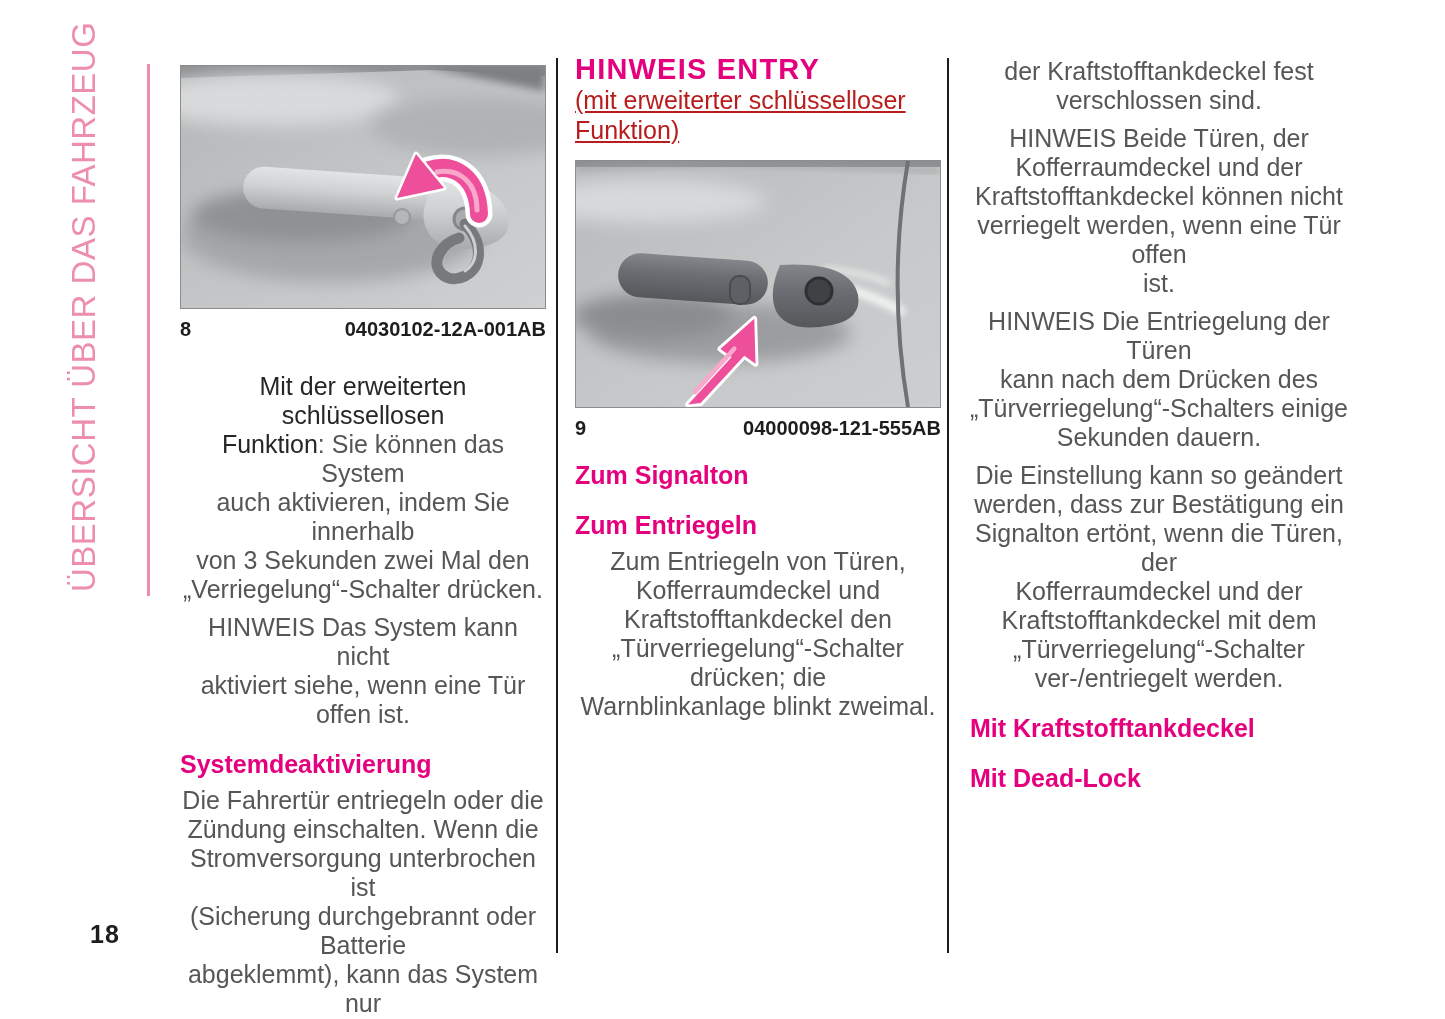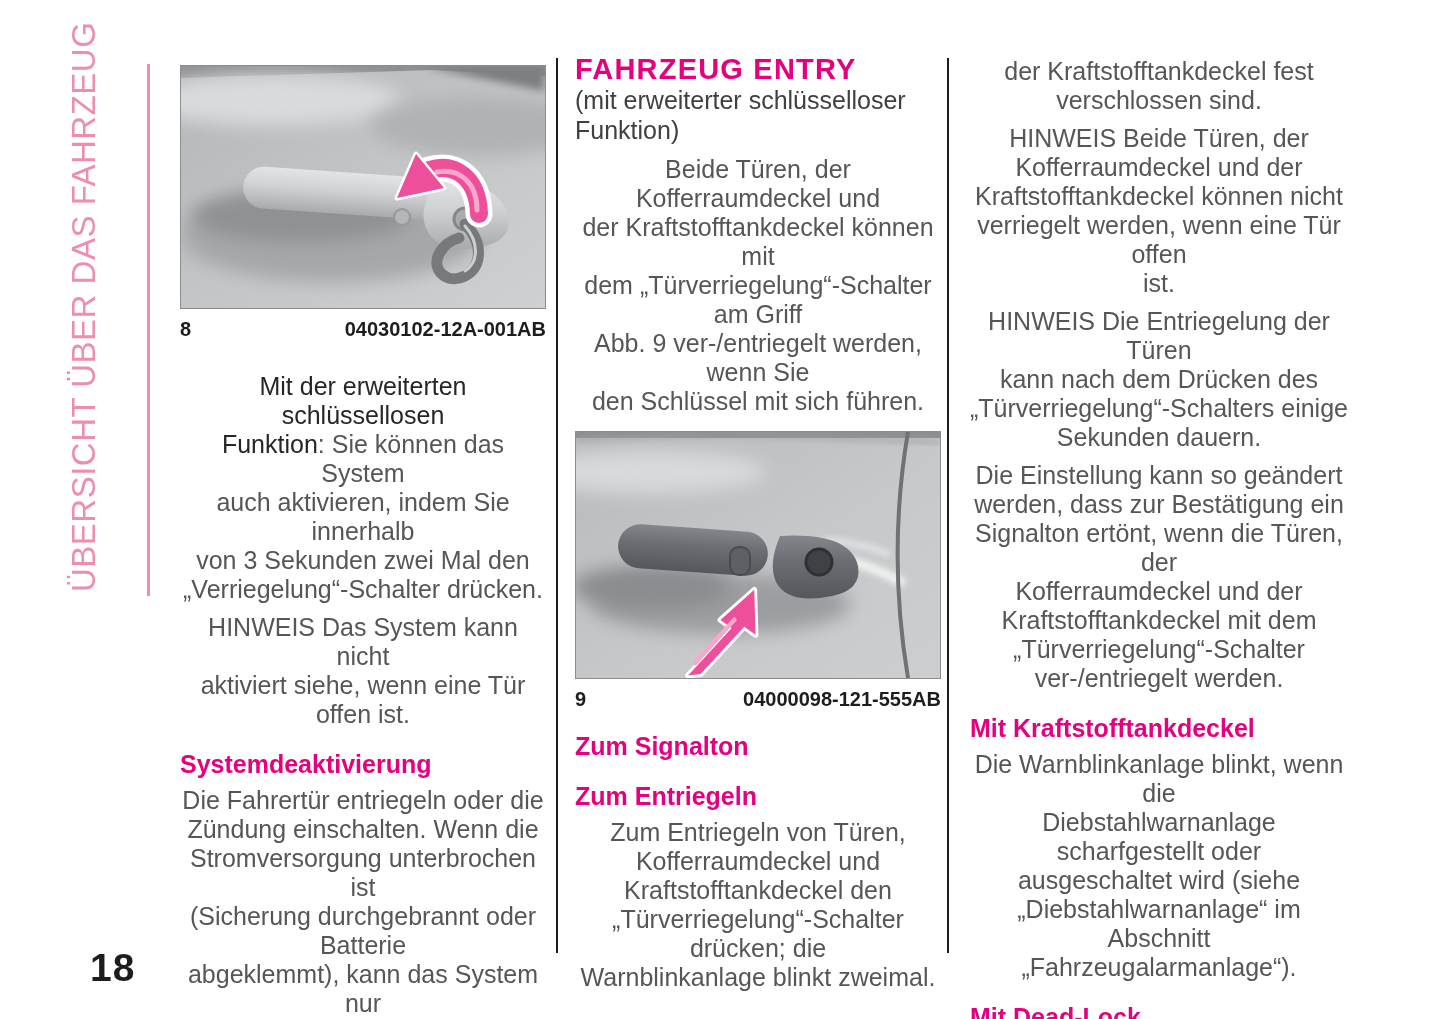--- a/index.html
+++ b/index.html
@@ -12,33 +12,33 @@
   #divider2 { left:947px; }
 
   
   #sidebar-label {
     position:absolute; left:104px; top:552px; height:40px;
     transform-origin:0 100%; transform:rotate(-90deg);
     white-space:nowrap; font-size:33px; letter-spacing:0.5px;
     color:#ed8fac; line-height:40px;
   }
   #sidebar-rule { position:absolute; left:147px; top:64px; width:3px; height:532px; background:#ed8fac; }
-  #page-number { position:absolute; left:90px; top:946px; font-size:39px; font-weight:bold; color:#1d1d1d; letter-spacing:1px; }
+  #page-number { position:absolute; left:90px; top:920px; font-size:25px; font-weight:bold; color:#1d1d1d; letter-spacing:1px; }
 
   
   .col { position:absolute; }
   #col1 { left:180px; top:65px; width:366px; }
   #col2 { left:575px; top:54px; width:366px; }
   #col3 { left:970px; top:57px; width:378px; }
 
   .para { font-size:25px; line-height:29px; color:#565659; white-space:pre-line; margin:0 0 9px 0;text-align:center; }
   .bold-lead { font-weight:normal; color:#262626; }
   .h-pink { color:#e5017e; font-size:25px; line-height:29px; font-weight:bold; margin:21px 0 7px 0; }
   .h-main { color:#e5017e; font-size:29px; line-height:31px; font-weight:bold; letter-spacing:1.2px; margin:0; }
-  .subhead { font-size:25px; line-height:30px; color:#404040; margin:0 0 10px 0; }
+  .subhead { font-size:25px; line-height:30px; color:#b91c1c; margin:0 0 10px 0;text-decoration:underline; }
 
   .figure { position:relative; }
   .fig-photo { display:block; border:1px solid #8a8c8e; }
   .fig-caption { display:flex; justify-content:space-between; align-items:baseline;
     margin-top:9px; font-size:20px; font-weight:bold; color:#1d1d1d; }
   #fig8-wrap { margin-bottom:31px; }
   #fig9-wrap { margin-top:15px; margin-bottom:2px; }
 </style>
 </head>
 <body>
@@ -115,27 +115,22 @@
 Zündung einschalten. Wenn die
 Stromversorgung unterbrochen ist
 (Sicherung durchgebrannt oder Batterie
 abgeklemmt), kann das System nur
 durch Entriegeln einer Tür mit dem
 mechanischen Schlüssel deaktiviert
 werden.</p>
   </div>
 
   <div class="col" id="col2">
-    <h1 class="h-main">FAHRZEUG ENTRY</h1>
+    <h1 class="h-main">HINWEIS ENTRY</h1>
     <div class="subhead">(mit erweiterter schlüsselloser Funktion)</div>
-    <p class="para">Beide Türen, der Kofferraumdeckel und
-der Kraftstofftankdeckel können mit
-dem „Türverriegelung“-Schalter am Griff
-Abb. 9 ver-/entriegelt werden, wenn Sie
-den Schlüssel mit sich führen.</p>
 
     <div class="figure" id="fig9-wrap">
       <svg class="fig-photo" width="364" height="246" viewBox="0 0 364 246">
         <defs>
           <linearGradient id="bg9" x1="0" y1="0" x2="1" y2="1">
             <stop offset="0" stop-color="#b7b9bb"></stop>
               <stop offset="0.55" stop-color="#c6c8c9"></stop>
               <stop offset="1" stop-color="#cdcecf"></stop>
           </linearGradient>
           <linearGradient id="handle9" x1="0" y1="0" x2="0" y2="1">
@@ -199,22 +194,17 @@
 „Türverriegelung“-Schalters einige
 Sekunden dauern.</p>
     <p class="para">Die Einstellung kann so geändert
 werden, dass zur Bestätigung ein
 Signalton ertönt, wenn die Türen, der
 Kofferraumdeckel und der
 Kraftstofftankdeckel mit dem
 „Türverriegelung“-Schalter
 ver-/entriegelt werden.</p>
     <h3 class="h-pink">Mit Kraftstofftankdeckel</h3>
-    <p class="para">Die Warnblinkanlage blinkt, wenn die
-Diebstahlwarnanlage scharfgestellt oder
-ausgeschaltet wird (siehe
-„Diebstahlwarnanlage“ im Abschnitt
-„Fahrzeugalarmanlage“).</p>
     <h3 class="h-pink">Mit Dead-Lock</h3>
 
   </div>
 
 </div>
 
 </body></html>

